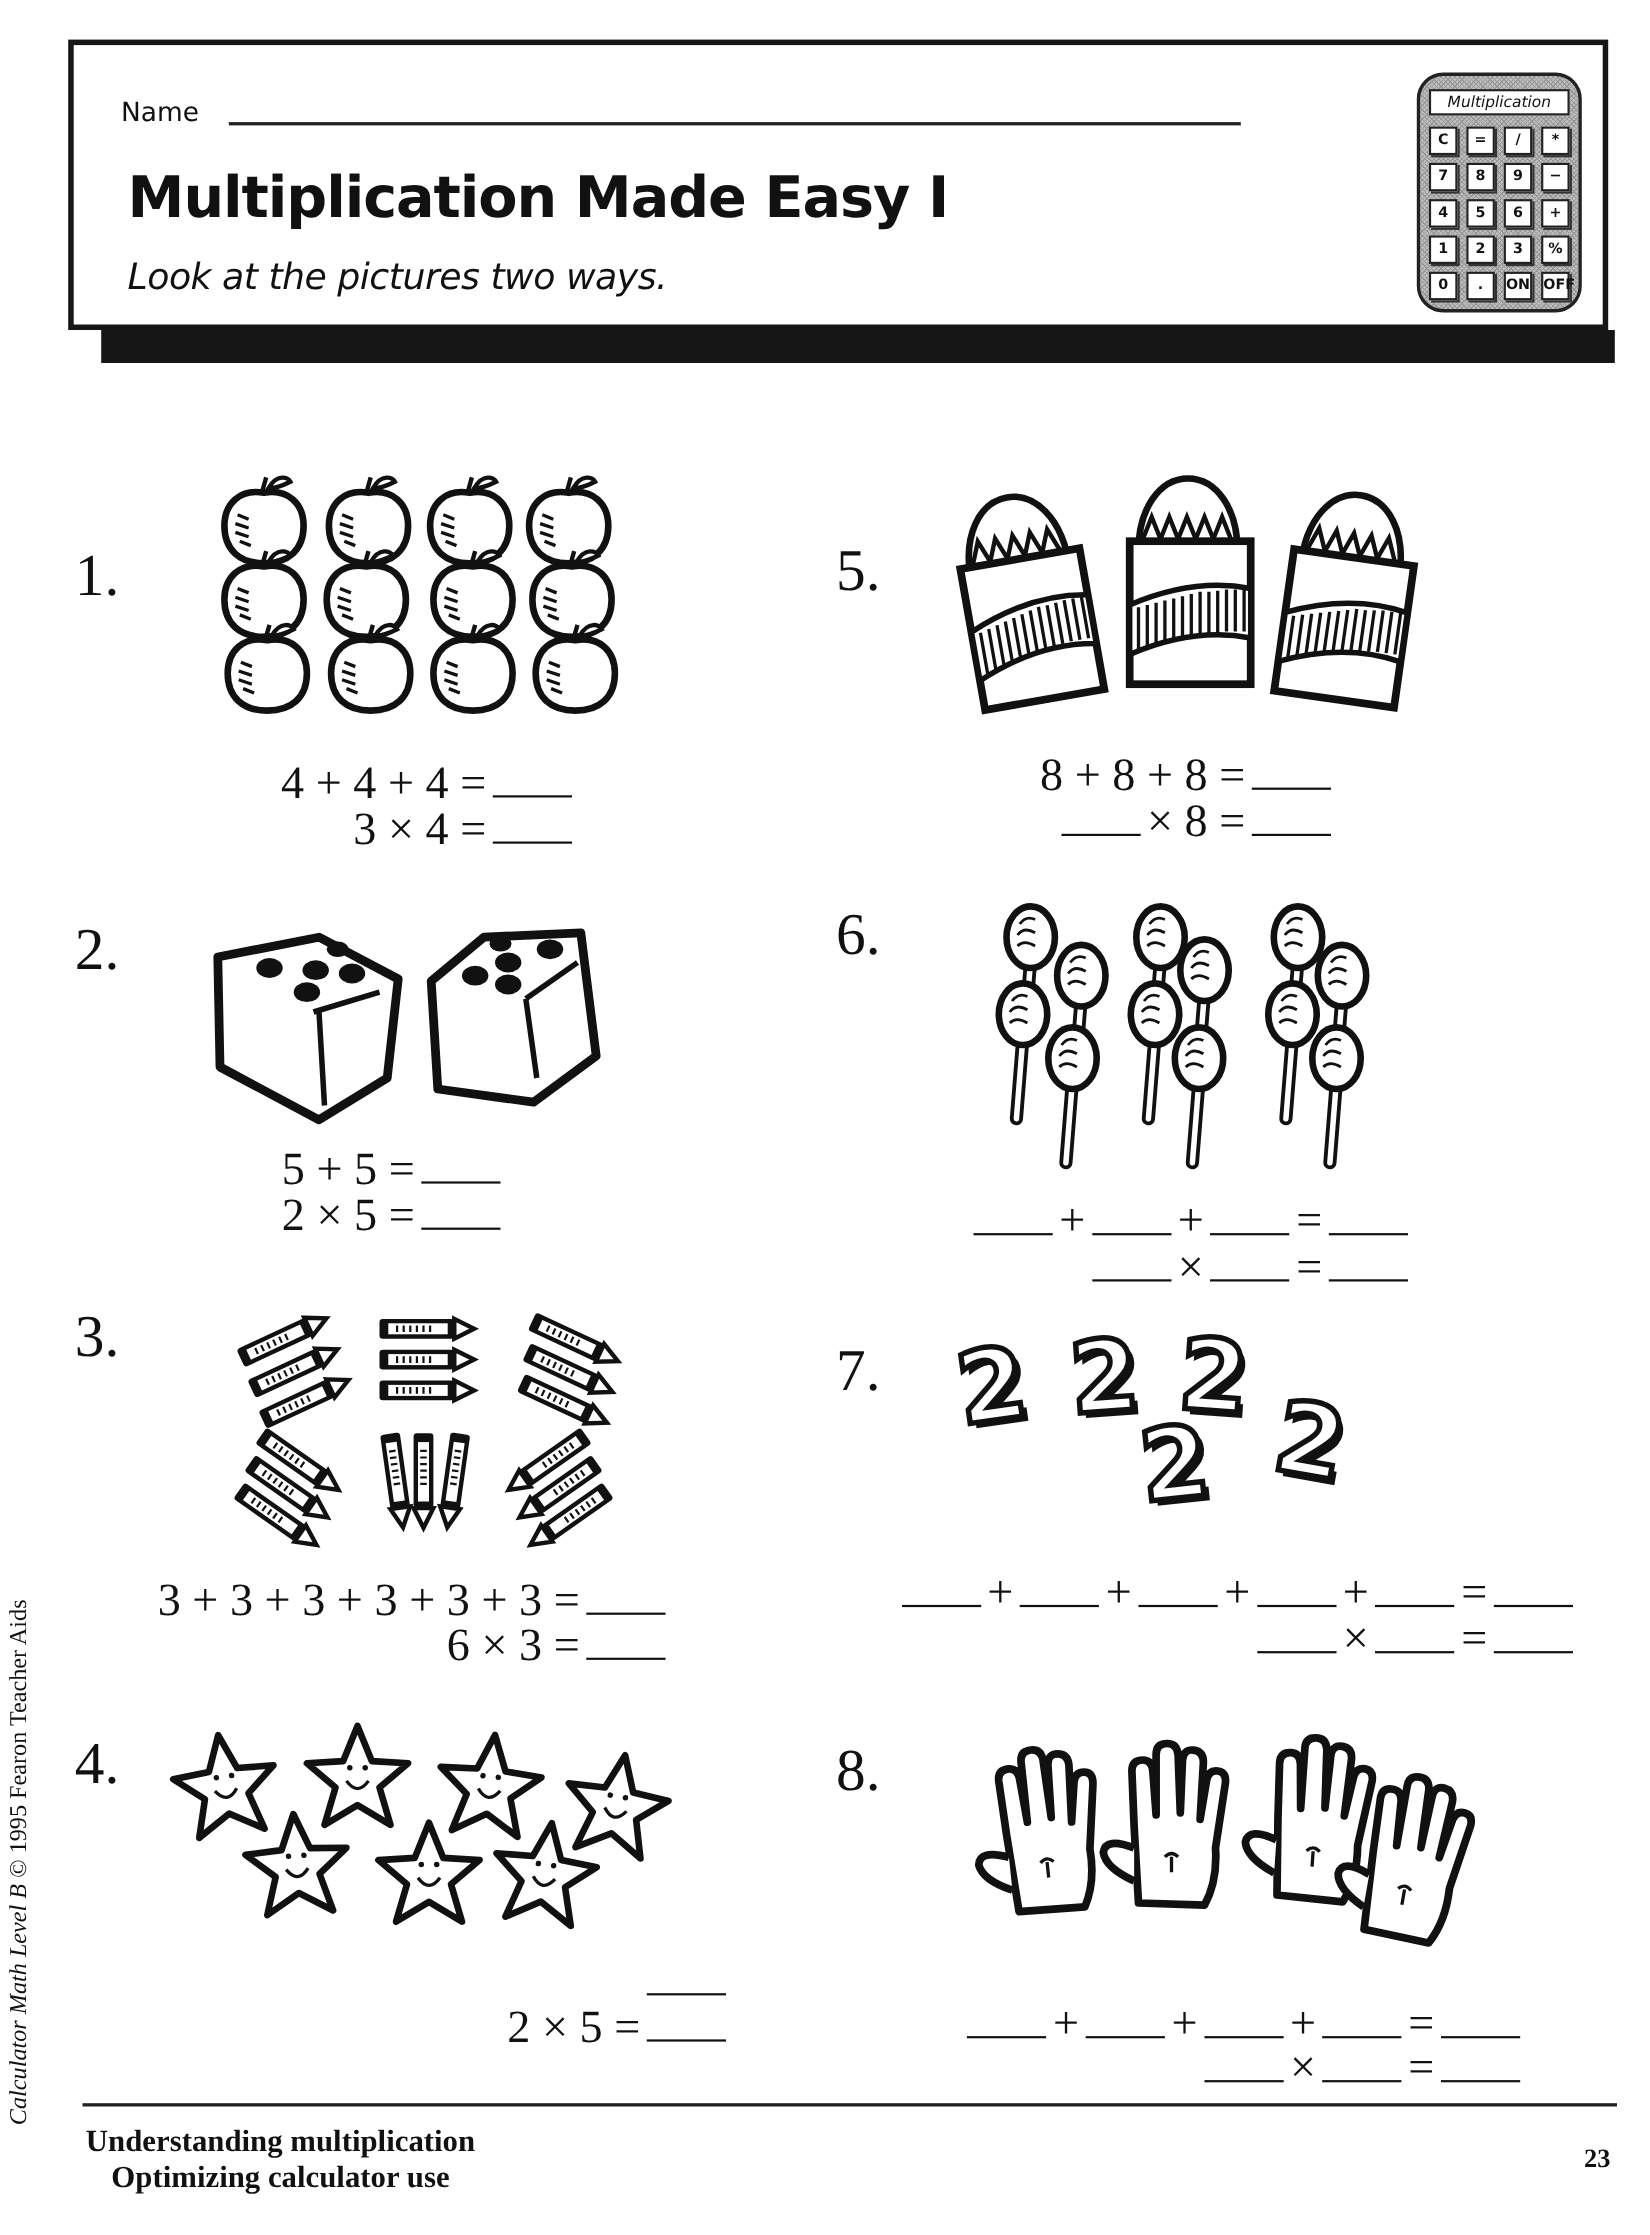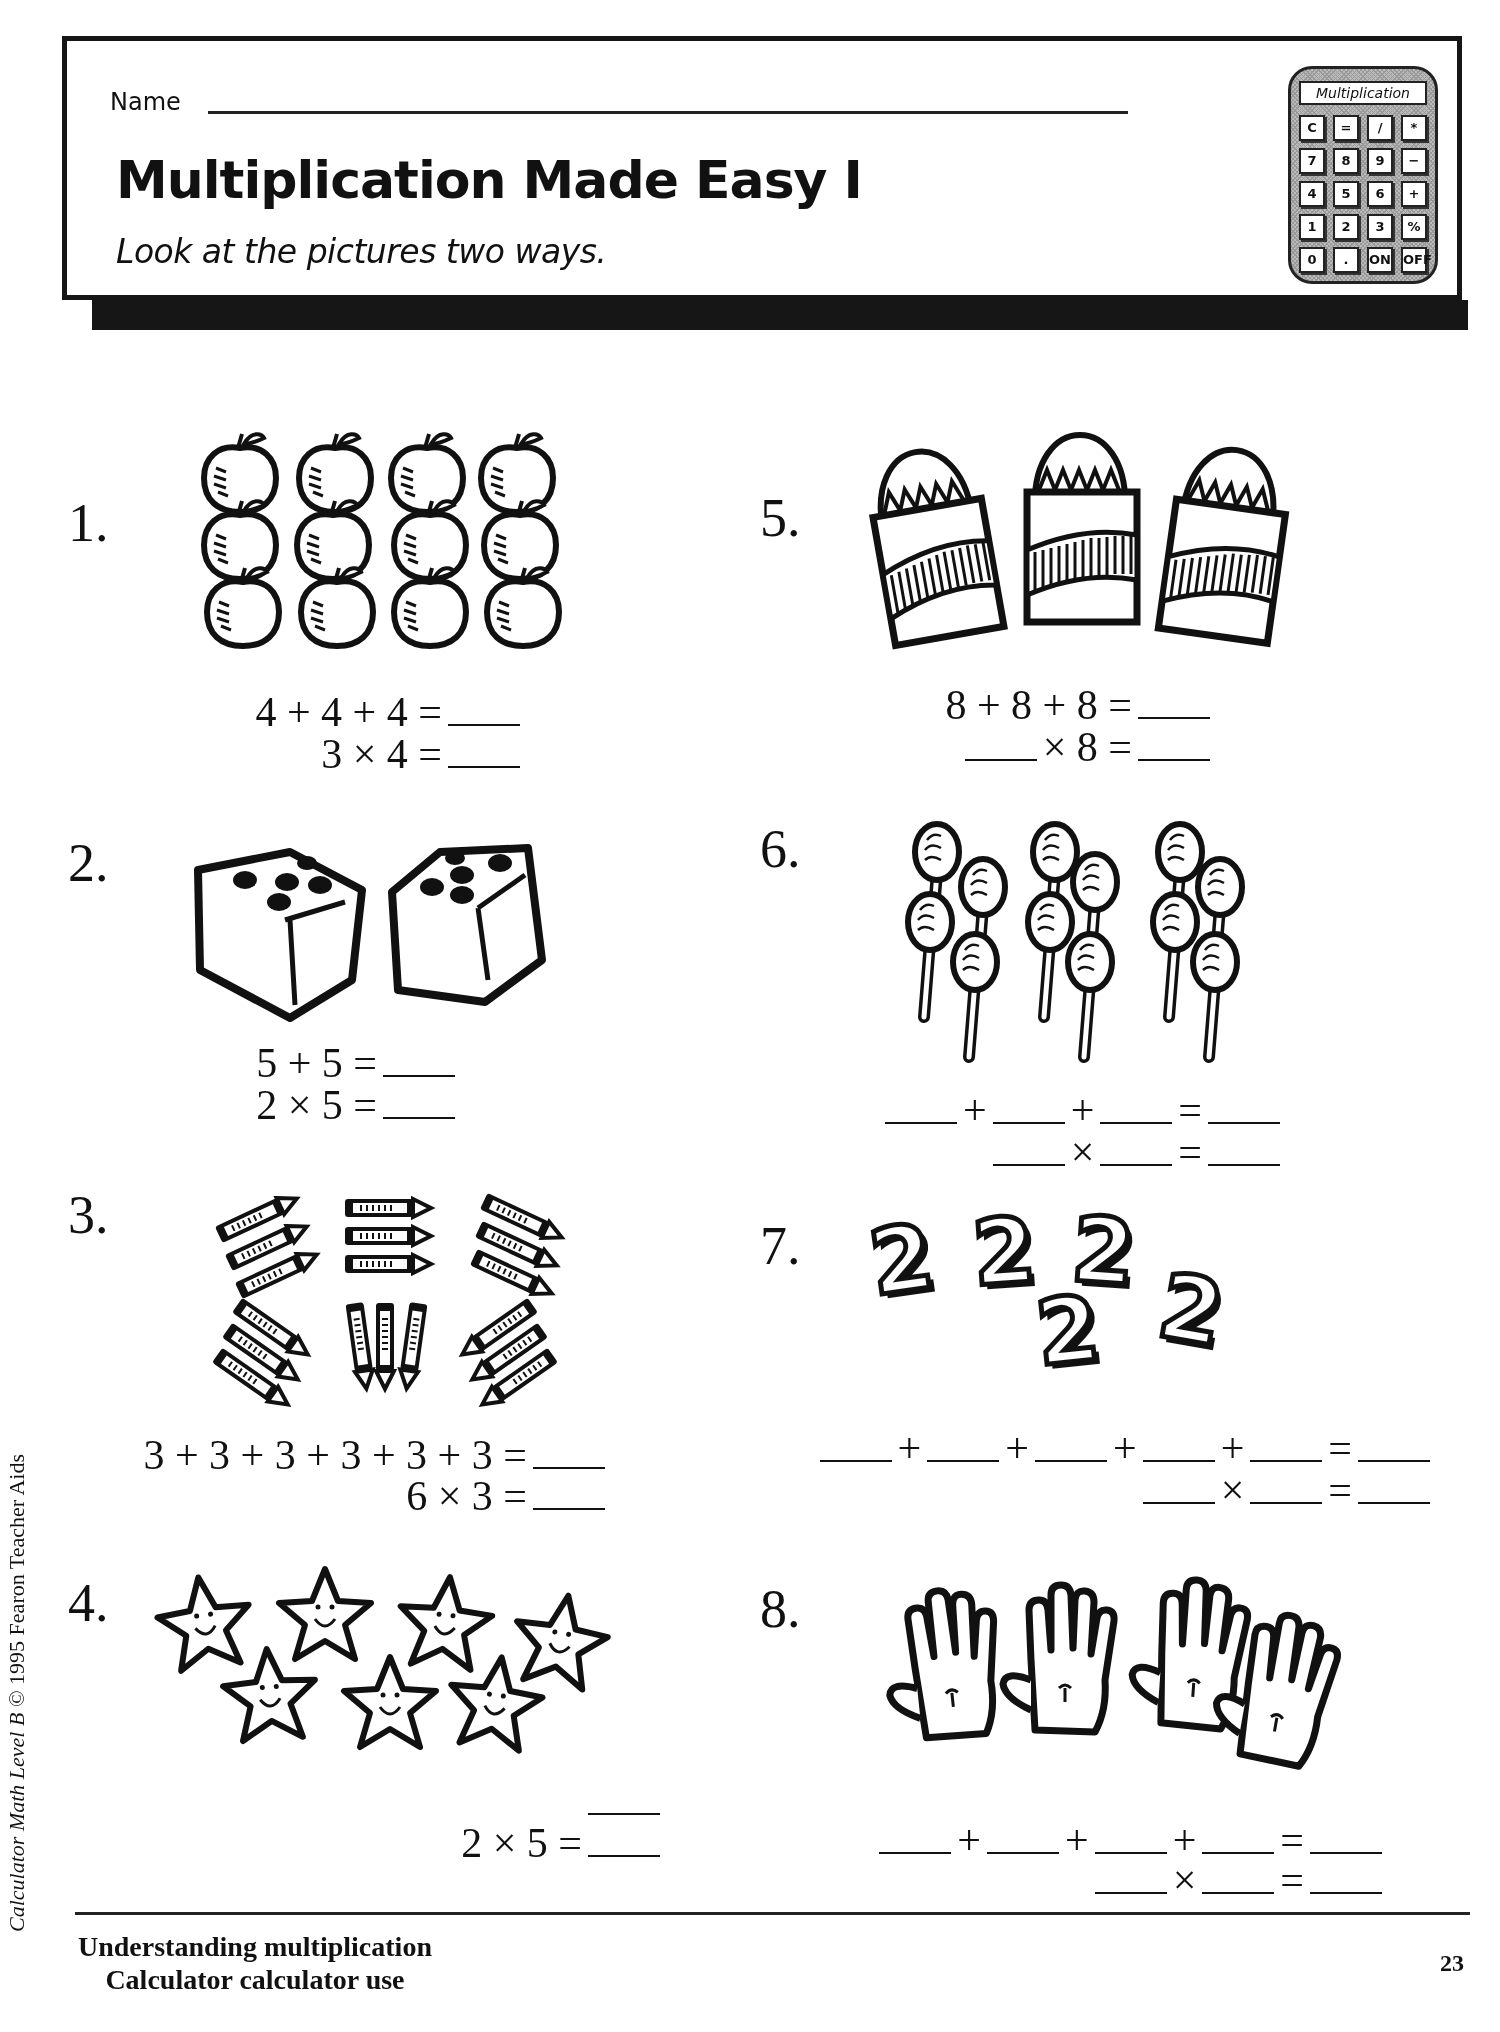--- a/index.html
+++ b/index.html
@@ -371,16 +371,16 @@
   <g transform="translate(420,120) rotate(10)">
       <use href="#hand"></use>
     </g>
 </svg>
 <div class="abs eq" style="right:118px; top:1820px;"><span class="blank"></span><span>+</span><span class="blank"></span><span>+</span><span class="blank"></span><span>+</span><span class="blank"></span><span>=</span><span class="blank end"></span></div>
 <div class="abs eq" style="right:118px; top:1860px;"><span class="blank"></span><span>×</span><span class="blank"></span><span>=</span><span class="blank end"></span></div>
 
 <div class="abs footer-line"></div>
 <div class="abs footer-text">
   <div>Understanding multiplication</div>
-  <div>Calculator calculator use</div>
+  <div>Optimizing calculator use</div>
 </div>
 <div class="abs page-num">23</div>
 <div class="abs side-text"><i>Calculator Math Level B</i><span> © 1995 Fearon Teacher Aids</span></div>
 
 </body></html>

